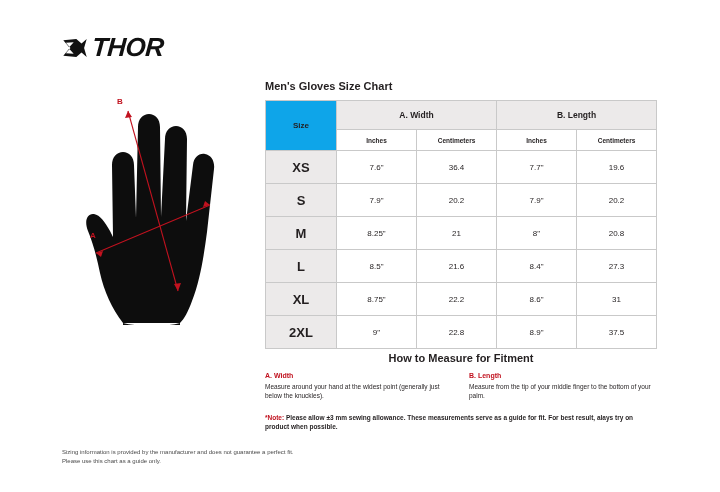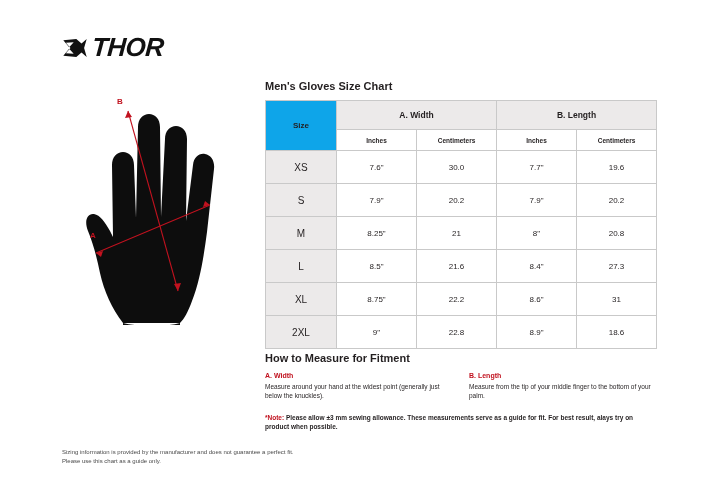--- a/index.html
+++ b/index.html
@@ -114,41 +114,42 @@
     height: 26px;
   }
   .hdr-sub {
     background: #ffffff;
     font-size: 6.5px;
     font-weight: bold;
     height: 18px;
   }
   td.size-cell {
     background: #eceaea;
-    font-size: 10px;
-    font-weight: normal;
+    font-size: 13px;
+    font-weight: bold;
     height: 30px;
   }
   td.val-cell {
     background: #ffffff;
     font-size: 8px;
     height: 30px;
   }
 
   
   .howto {
     position: absolute;
     left: 265px;
     top: 352px;
     width: 392px;
   }
   .howto-title {
     font-size: 11px;
     font-weight: bold;
     margin-bottom: 8px;
+    text-align: center;
   }
   .howto-cols {
     display: flex;
     gap: 16px;
   }
   .howto-col {
     width: 188px;
   }
   .howto-head {
     font-size: 7px;
@@ -255,21 +256,21 @@
           <th class="hdr-sub">Inches</th>
           <th class="hdr-sub">Centimeters</th>
           <th class="hdr-sub">Inches</th>
           <th class="hdr-sub">Centimeters</th>
         </tr>
       </thead>
       <tbody>
         <tr>
           <td class="size-cell">XS</td>
           <td class="val-cell">7.6"</td>
-          <td class="val-cell">30.0</td>
+          <td class="val-cell">36.4</td>
           <td class="val-cell">7.7"</td>
           <td class="val-cell">19.6</td>
         </tr>
         <tr>
           <td class="size-cell">S</td>
           <td class="val-cell">7.9"</td>
           <td class="val-cell">20.2</td>
           <td class="val-cell">7.9"</td>
           <td class="val-cell">20.2</td>
         </tr>
@@ -292,21 +293,21 @@
           <td class="val-cell">8.75"</td>
           <td class="val-cell">22.2</td>
           <td class="val-cell">8.6"</td>
           <td class="val-cell">31</td>
         </tr>
         <tr>
           <td class="size-cell">2XL</td>
           <td class="val-cell">9"</td>
           <td class="val-cell">22.8</td>
           <td class="val-cell">8.9"</td>
-          <td class="val-cell">18.6</td>
+          <td class="val-cell">37.5</td>
         </tr>
       </tbody>
     </table>
   </div>
 
   <div class="howto">
     <div class="howto-title">How to Measure for Fitment</div>
     <div class="howto-cols">
       <div class="howto-col">
         <div class="howto-head">A. Width</div>

